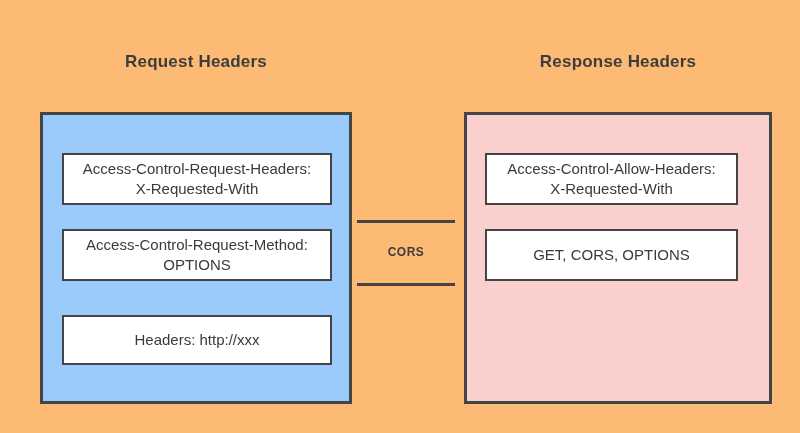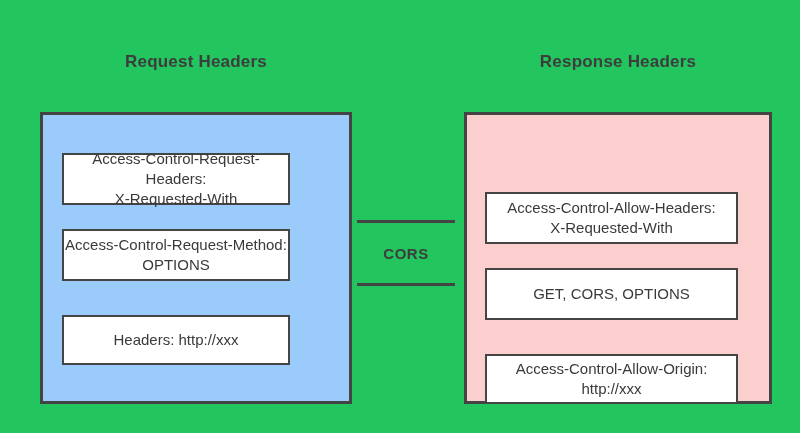--- a/index.html
+++ b/index.html
@@ -4,21 +4,21 @@
 <style>
   html, body {
     margin: 0;
     padding: 0;
     background: #ffffff;
   }
   .canvas {
     position: relative;
     width: 800px;
     height: 433px;
-    background: #22c55e;
+    background: #fdba74;
     font-family: "Liberation Sans", sans-serif;
     overflow: hidden;
   }
   .col-title {
     position: absolute;
     top: 52px;
     height: 22px;
     text-align: center;
     font-size: 17px;
     font-weight: bold;
@@ -45,43 +45,43 @@
     box-sizing: border-box;
     display: flex;
     flex-direction: column;
     align-items: center;
     justify-content: center;
     text-align: center;
     font-size: 15px;
     line-height: 20px;
     color: #3a3a3a;
   }
-  .hbox.l { left: 62px;  width: 228px; }
-  .hbox.r { left: 485px; width: 253px; margin-top: 39px; }
+  .hbox.l { left: 62px;  width: 270px; }
+  .hbox.r { left: 485px; width: 253px; }
   .row1 { top: 153px; height: 52px; }
   .row2 { top: 229px; height: 52px; text-align: center; }
   .row3 { top: 315px; height: 50px; }
   .box-line:empty { display: none; }
 
   .conn-line {
     position: absolute;
     left: 357px;
     width: 98px;
     height: 3px;
     background: #444444;
   }
   .conn-line.top    { top: 220px; }
   .conn-line.bottom { top: 283px; }
   .conn-label {
     position: absolute;
     left: 357px;
     width: 98px;
     top: 245px;
     text-align: center;
-    font-size: 15px;
+    font-size: 12px;
     font-weight: bold;
     color: #3d3d3d;
     letter-spacing: 0.5px;
   }
 </style>
 </head>
 <body>
 
 <div class="canvas">
 
@@ -105,22 +105,18 @@
 
   </div>
 
   <div class="hbox r row1">
     <span class="box-line">Access-Control-Allow-Headers:</span>
     <span class="box-line">X-Requested-With</span>
   </div>
   <div class="hbox r row2">
     <span class="box-line">GET, CORS, OPTIONS</span>
   </div>
-  <div class="hbox r row3">
-    <span class="box-line">Access-Control-Allow-Origin:</span>
-    <span class="box-line">http://xxx</span>
-  </div>
 
   <div class="conn-line top"></div>
   <div class="conn-label">CORS</div>
   <div class="conn-line bottom"></div>
 
 </div>
 
 </body></html>

